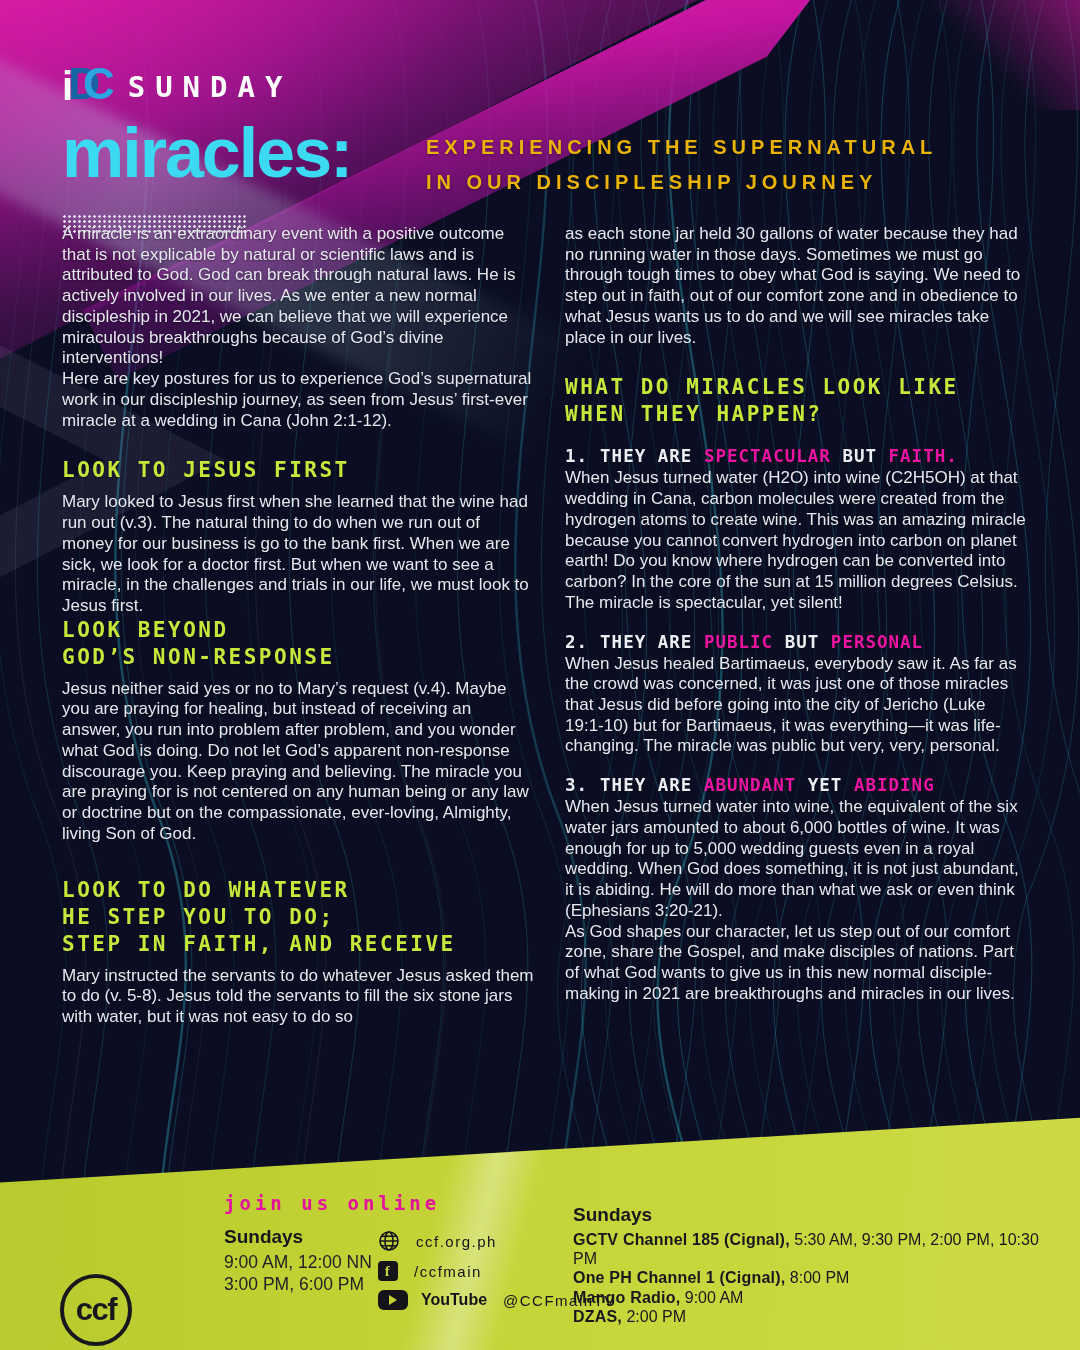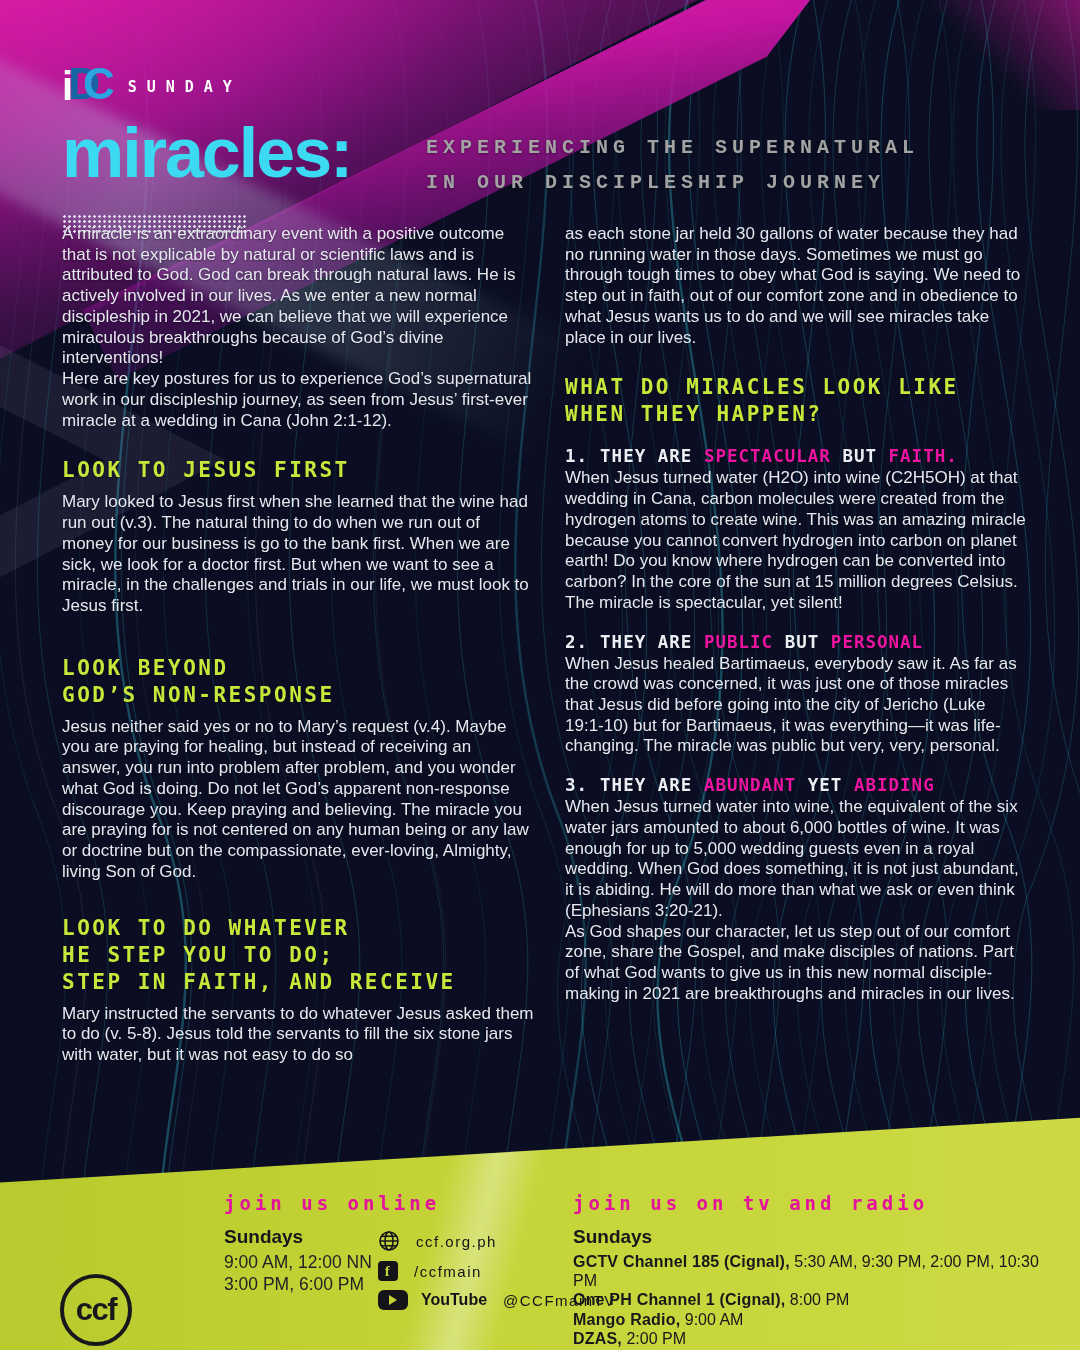--- a/index.html
+++ b/index.html
@@ -28,50 +28,50 @@
   }
   
   .hdr{position:absolute;left:62px;top:60px;z-index:5;}
   .brand-row{display:flex;align-items:center;gap:16px;height:48px;}
   .idc{font-weight:bold;font-size:44px;letter-spacing:-3px;line-height:1;display:flex;align-items:flex-end;}
   .idc-i{color:#fff;font-size:40px;}
   .idc-d{color:#1565a5;margin-left:-2px;}
   .idc-c{color:#2ba6e0;margin-left:-14px;}
   .sunday{
     font-family:"DejaVu Sans Mono", monospace;font-weight:bold;color:#fff;
-    font-size:15px;letter-spacing:10px;padding-top:6px;
+    font-size:29px;letter-spacing:10px;padding-top:6px;
   }
   .title-row{position:relative;margin-top:2px;height:92px;}
   .title{
     margin:0;color:#3cd9f2;font-weight:bold;font-size:70px;letter-spacing:-2px;line-height:86px;
     font-family:"Liberation Sans", sans-serif;
   }
   .subtitle{
     position:absolute;left:364px;top:20px;width:580px;
-    font-family:Liberation Mono, monospace;font-weight:bold;color:#a3a3a3;
+    font-family:Liberation Sans, sans-serif;font-weight:bold;color:#eab308;
     font-size:20px;letter-spacing:5px;line-height:35px;white-space:nowrap;
     text-shadow:0 1px 3px rgba(0,0,0,0.4);
   }
   .halftone{
     margin-top:12px;width:184px;height:19px;
     background-image:radial-gradient(circle, rgba(236,228,248,0.95) 1.15px, rgba(236,228,248,0) 1.5px);
     background-size:5px 5px;
   }
   
   .col{position:absolute;top:224px;z-index:5;color:#e7e8ef;font-size:17px;line-height:1.22;
        text-shadow:0 1px 2px rgba(5,6,18,0.45);}
   .col p{margin:0;}
   .col-left{left:62px;width:472px;}
   .col-right{left:565px;width:462px;}
   .mt17{margin-top:17px;}
   .h-green{
     margin:0;color:#c7e83a;font-family:"DejaVu Sans Mono", monospace;font-weight:bold;
     font-size:21px;letter-spacing:2.5px;line-height:27px;text-shadow:0 1px 2px rgba(5,6,18,0.5);
   }
-  .sec1{margin-top:26px;} .sec2{margin-top:38px;} .sec3{margin-top:32px;}
+  .sec1{margin-top:26px;} .sec2{} .sec3{margin-top:32px;}
   .sec .body{margin-top:8px;}
   .qhead{margin-top:26px;}
   .pt-head{
     margin-top:16px;font-family:"DejaVu Sans Mono", monospace;font-weight:bold;
     font-size:17.5px;letter-spacing:1px;line-height:24px;color:#eceef4;white-space:nowrap;
   }
   .pt-head .num{margin-right:12px;}
   .hp{color:#ec14a0;}
   .pt-body{margin-top:6px;}
   .closing{margin-top:26px;}
@@ -321,21 +321,20 @@
       <div class="f-link">
         <span class="yt-badge">
             <span class="tri"></span>
           </span>
         <span class="yt-word">YouTube</span>
         <span>@CCFmainTV</span>
       </div>
     </div>
 
     <div class="f-tv">
-      <div class="f-head">join us on tv and radio</div>
       <div class="day">Sundays</div>
       <div class="sched">
         <div><b>GCTV Channel 185 (Cignal),</b><span> 5:30 AM, 9:30 PM, 2:00 PM, 10:30 PM</span></div>
         <div><b>One PH Channel 1 (Cignal),</b><span> 8:00 PM</span></div>
         <div><b>Mango Radio,</b><span> 9:00 AM</span></div>
         <div><b>DZAS,</b><span> 2:00 PM</span></div>
       </div>
     </div>
   </footer>
 

